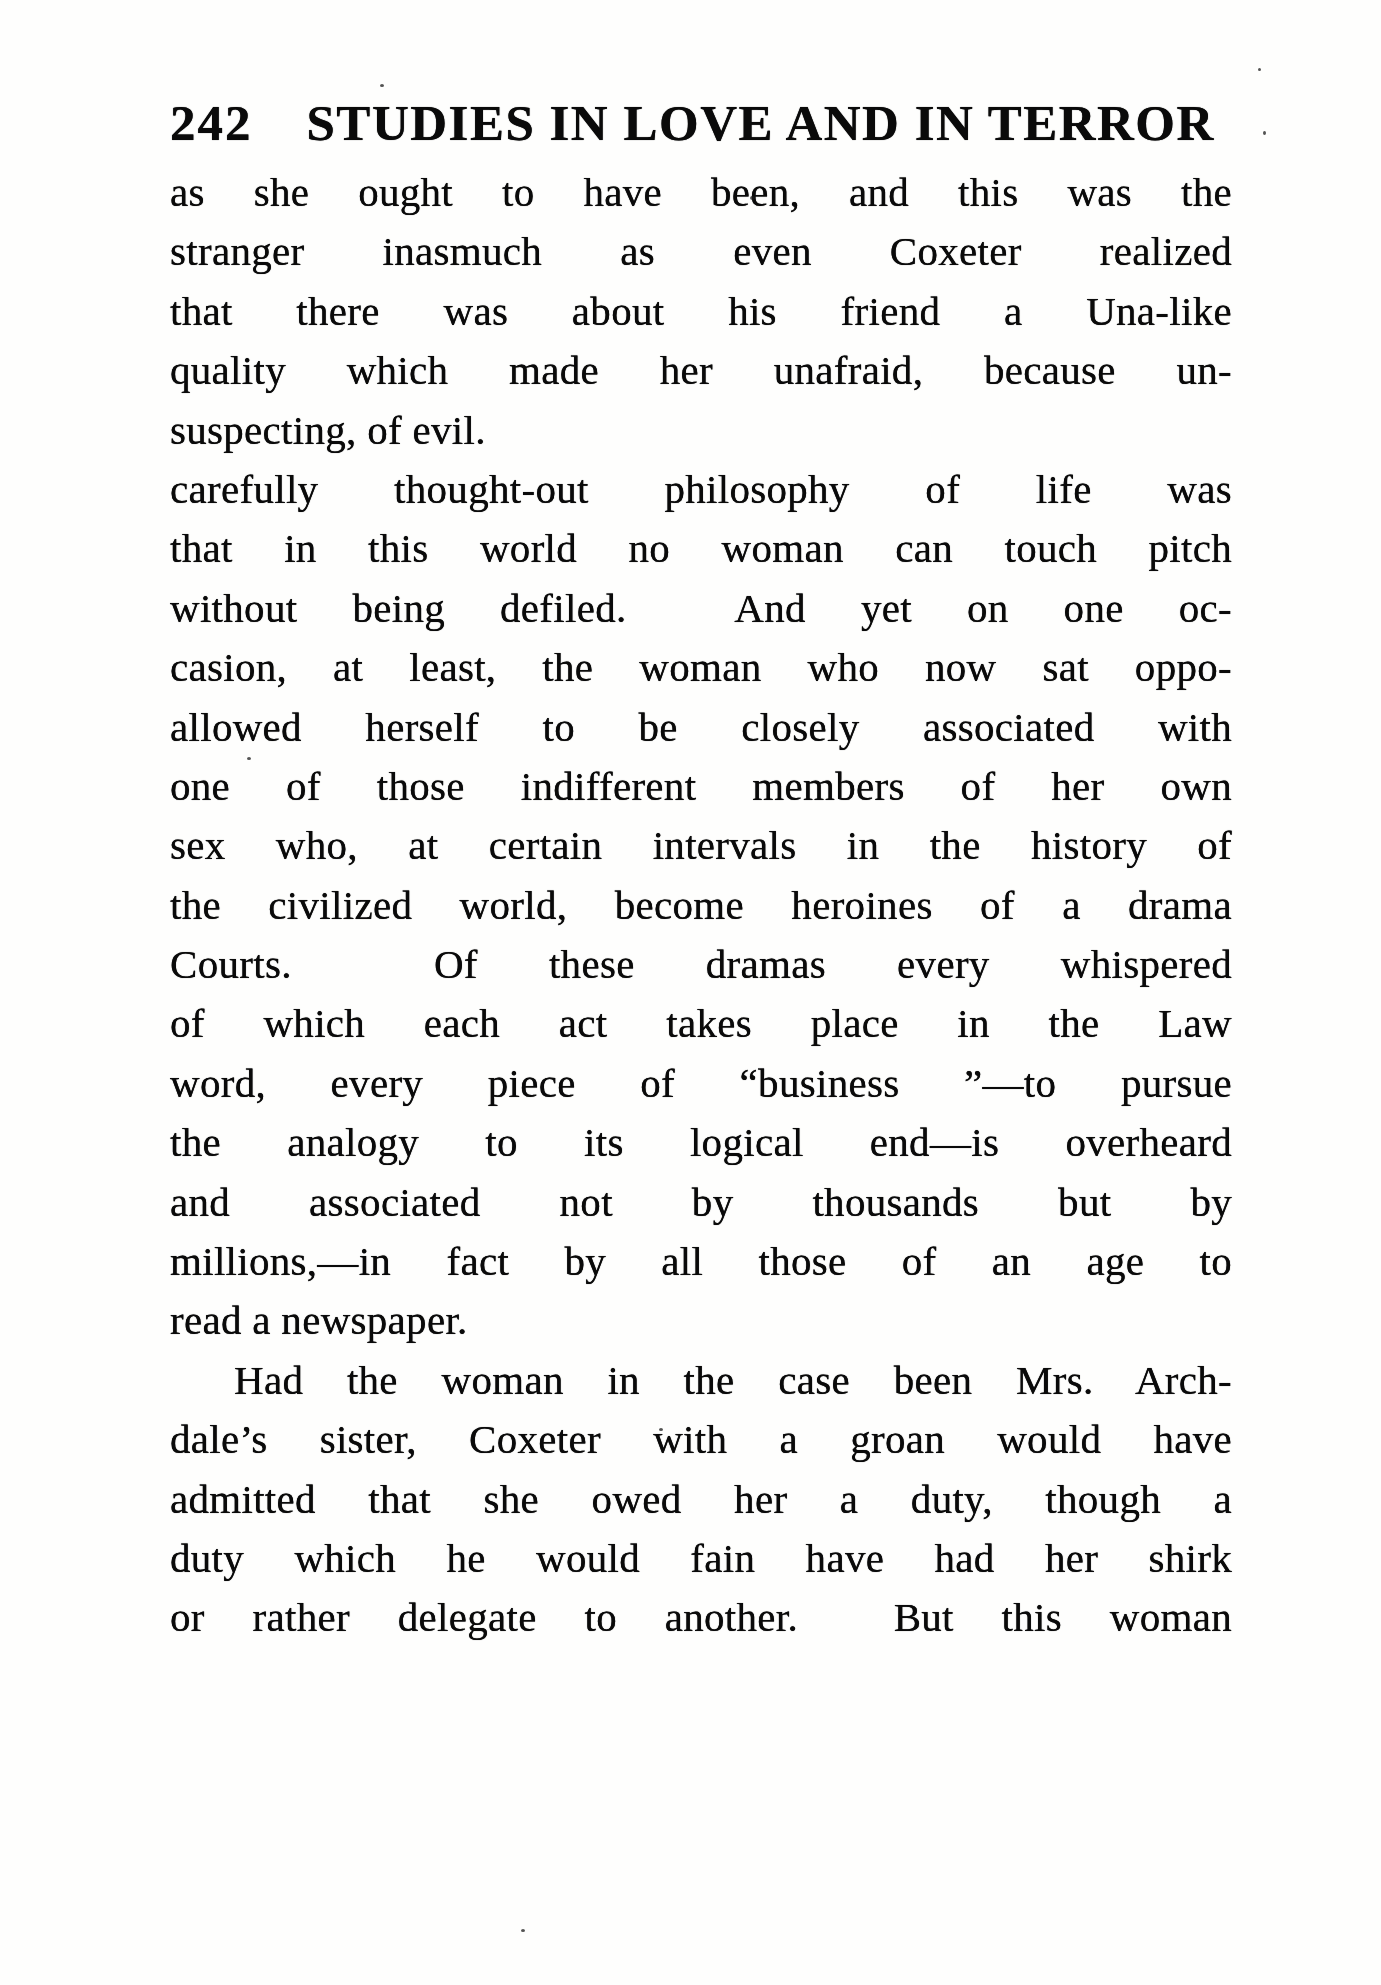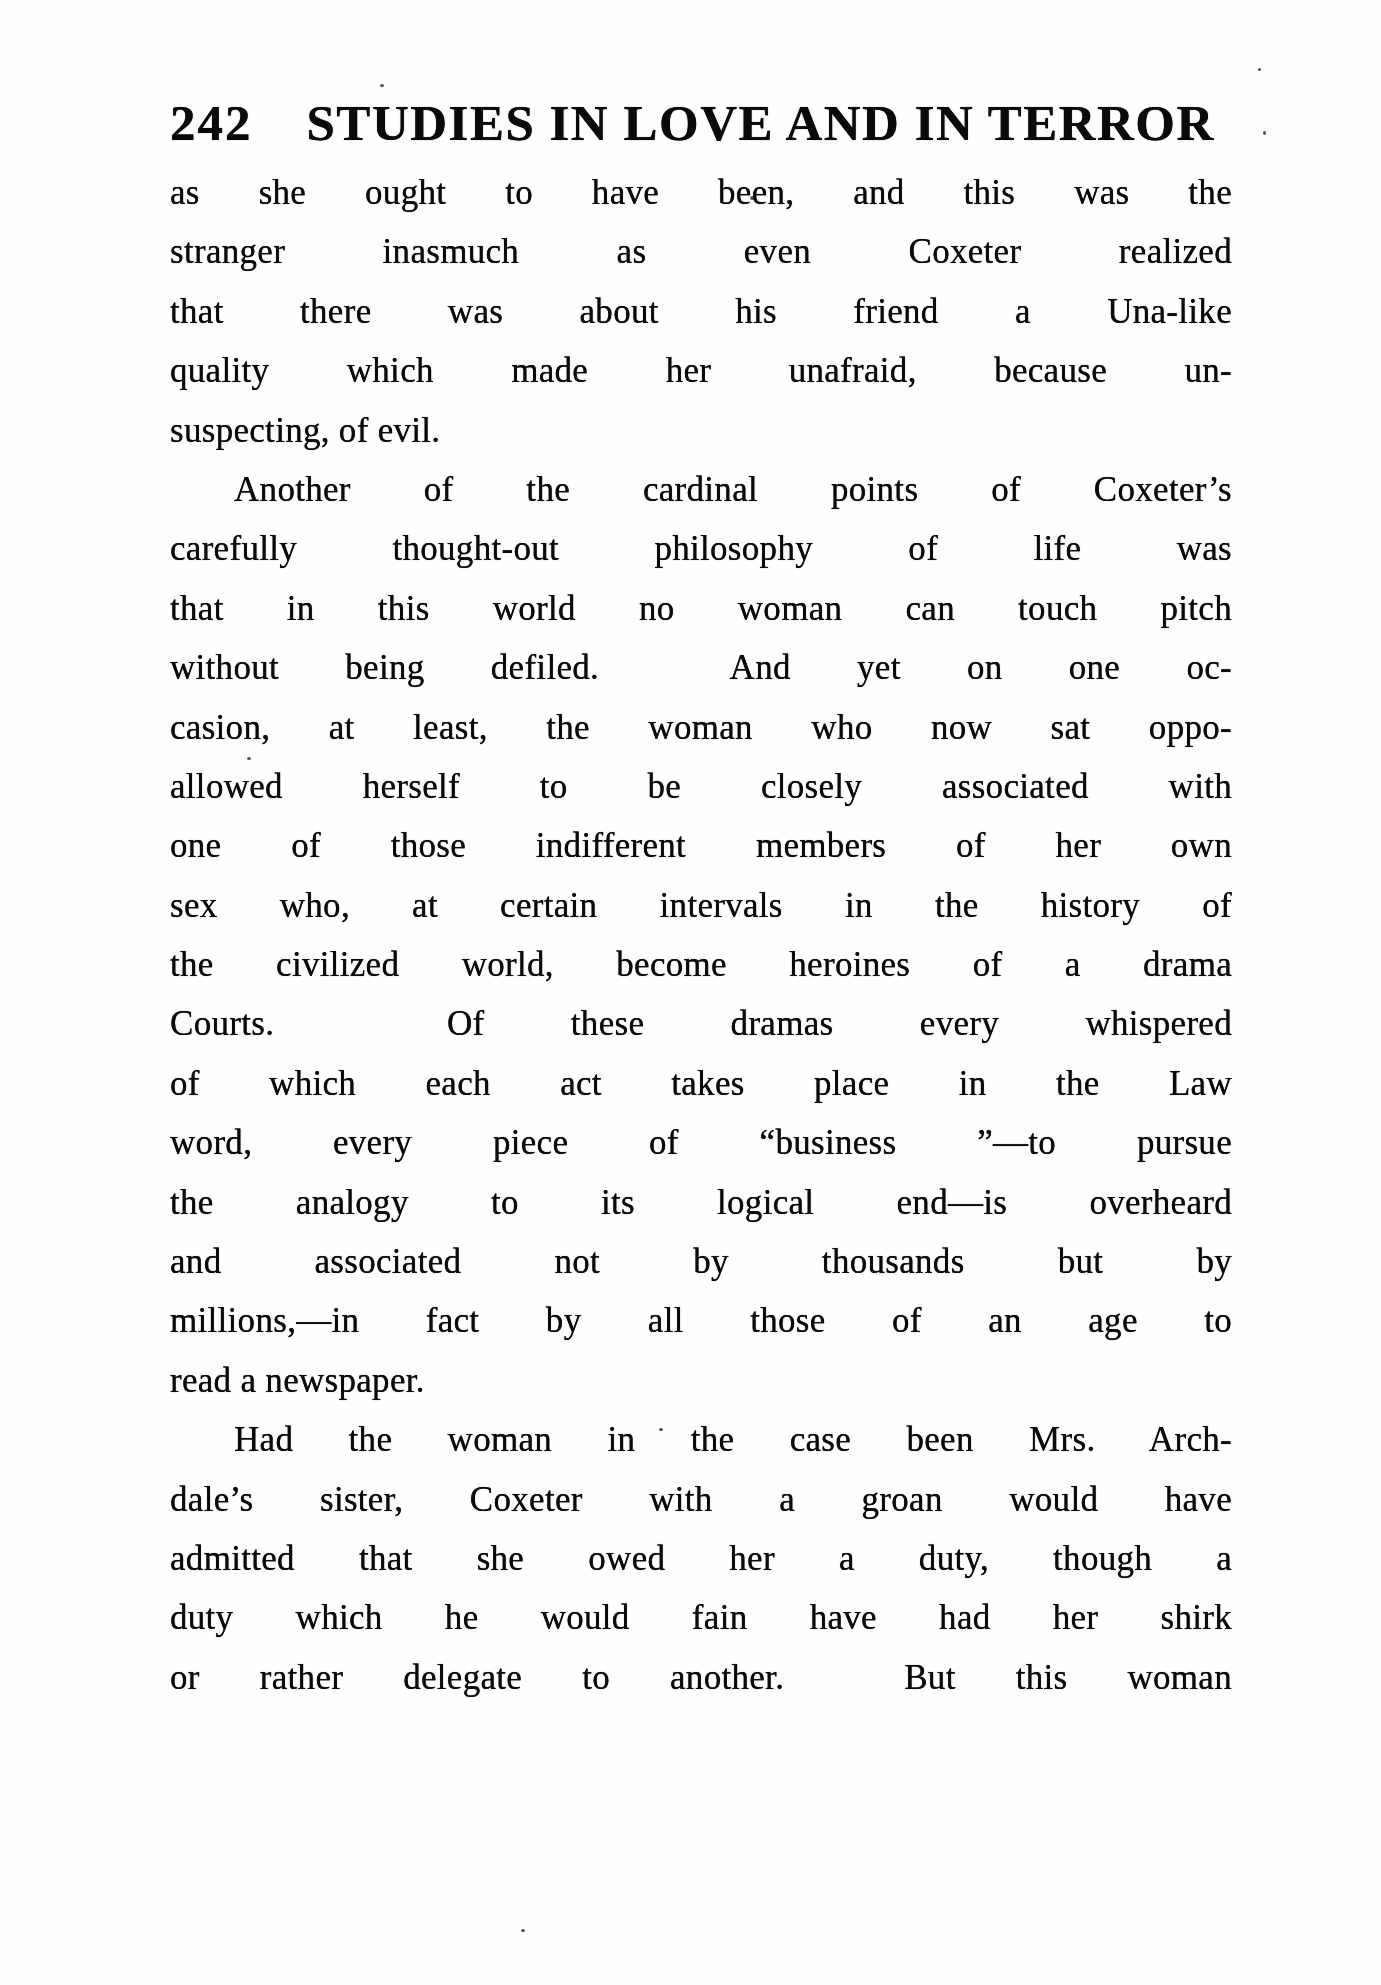--- a/index.html
+++ b/index.html
@@ -22,21 +22,21 @@
     line-height:1;
     letter-spacing:1.5px;
     white-space:nowrap;
     text-shadow:0 0 0.8px #000;
   }
   .running-header .pnum{margin-right:54px;letter-spacing:2px;}
   .page-text{
     position:absolute;
     left:170px;top:163px;
     width:1062px;
-    font-size:35px;
+    font-size:41px;
     line-height:59.4px;
     letter-spacing:0.3px;
     text-shadow:0 0 0.7px #000;
   }
   .line{
     text-align:justify;
     -moz-text-align-last:justify;
     text-align-last:justify;
     white-space:pre-wrap;
     height:59.4px;
@@ -58,21 +58,20 @@
   <div class="running-header">
     <span class="pnum">242</span>
     <span class="rtitle">STUDIES IN LOVE AND IN TERROR</span>
   </div>
   <div class="page-text">
       <div class="line">as she ought to have been, and this was the</div>
       <div class="line">stranger inasmuch as even Coxeter realized</div>
       <div class="line">that there was about his friend a Una-like</div>
       <div class="line">quality which made her unafraid, because un-</div>
       <div class="line lastline">suspecting, of evil.</div>
-      <div class="line indent">Another of the cardinal points of Coxeter’s</div>
       <div class="line">carefully thought-out philosophy of life was</div>
       <div class="line">that in this world no woman can touch pitch</div>
       <div class="line">without being defiled.  And yet on one oc-</div>
       <div class="line">casion, at least, the woman who now sat oppo-</div>
       <div class="line">allowed herself to be closely associated with</div>
       <div class="line">one of those indifferent members of her own</div>
       <div class="line">sex who, at certain intervals in the history of</div>
       <div class="line">the civilized world, become heroines of a drama</div>
       <div class="line">Courts.  Of these dramas every whispered</div>
       <div class="line">of which each act takes place in the Law</div>

